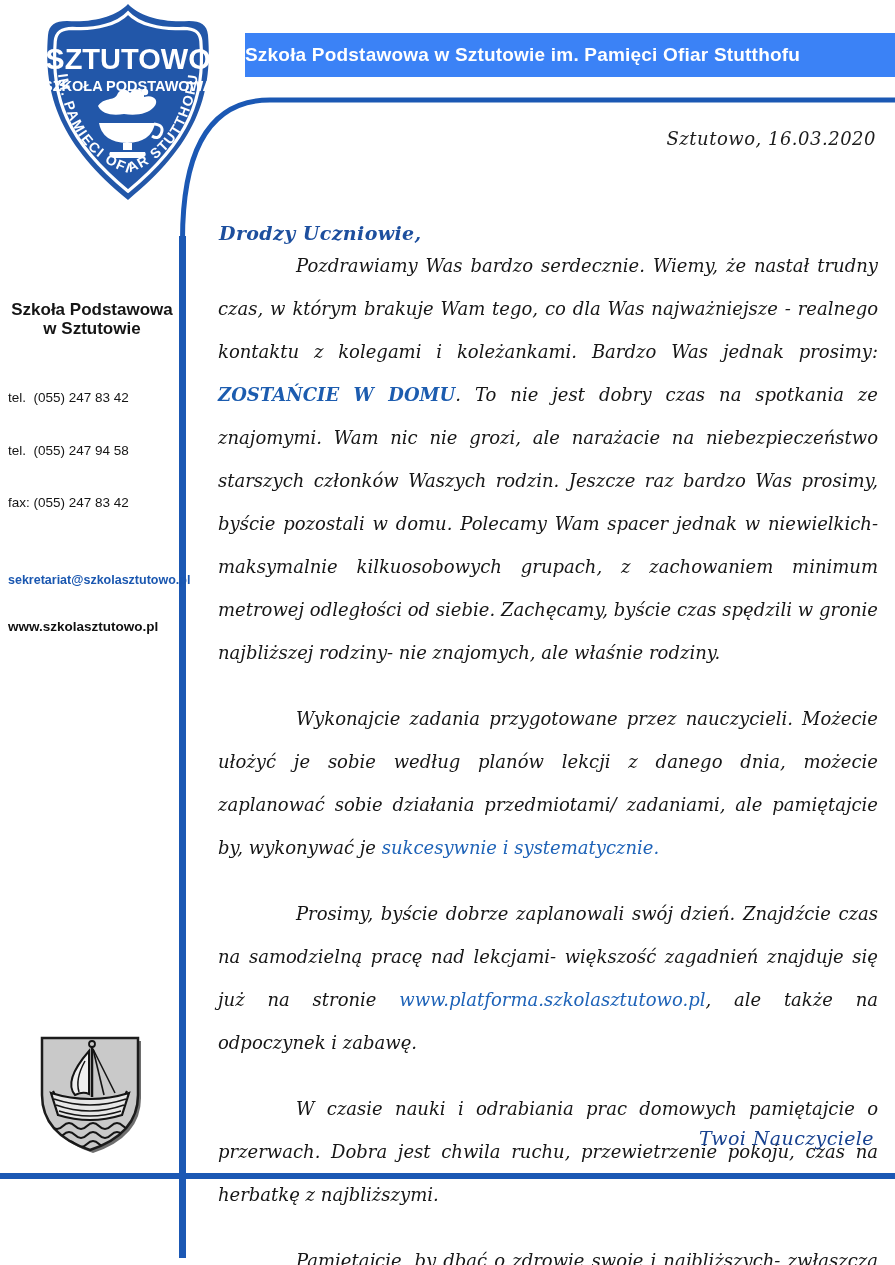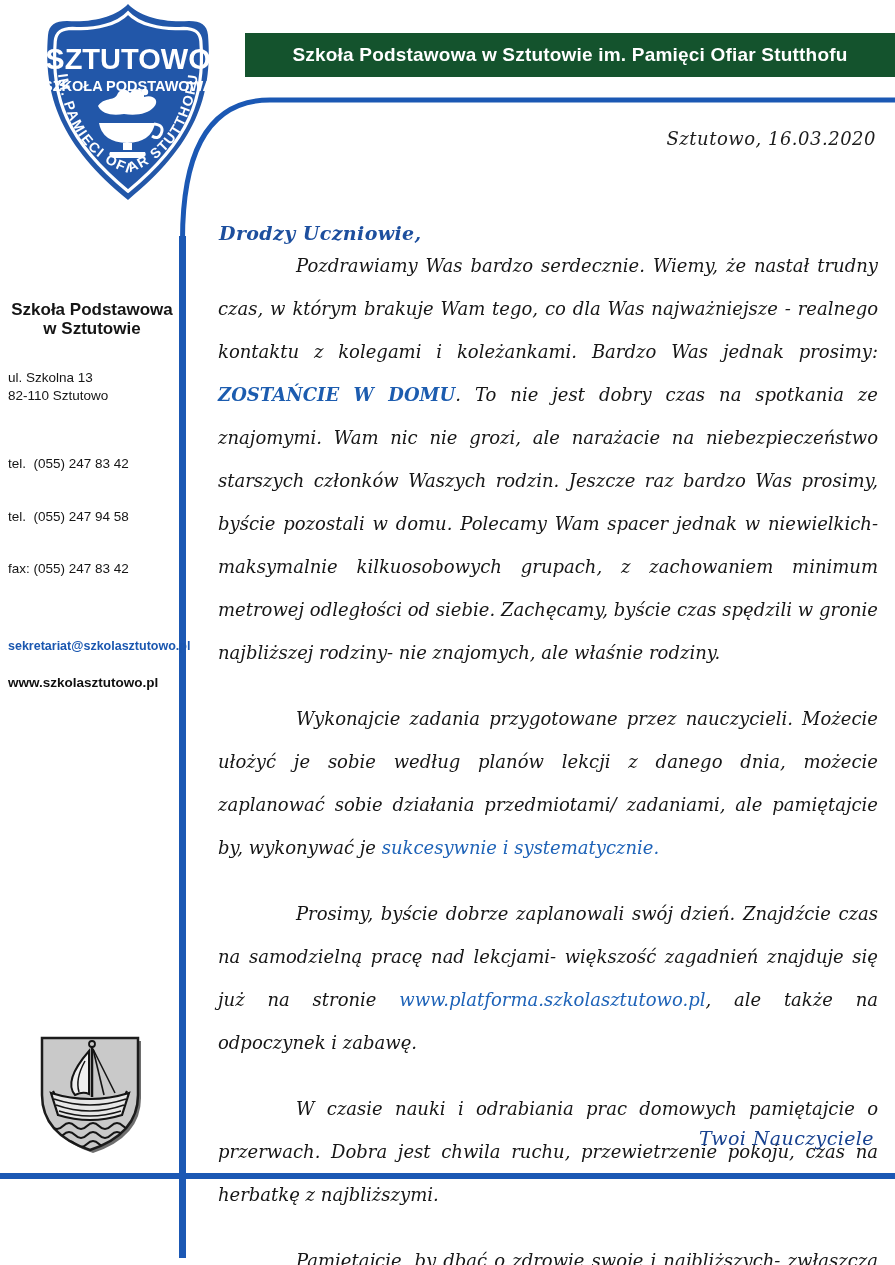--- a/index.html
+++ b/index.html
@@ -5,22 +5,22 @@
   html,body{margin:0;padding:0;}
   body{
     width:895px;height:1265px;position:relative;background:#ffffff;
     font-family:"Liberation Sans", sans-serif;overflow:hidden;
   }
   
   #lines-svg{position:absolute;left:0;top:0;pointer-events:none;}
   
   .banner{
     position:absolute;left:245px;top:33px;width:650px;height:44px;
-    background:#14532d;color:#ffffff;font-weight:bold;font-size:19px;
-    display:flex;align-items:center;justify-content:center;letter-spacing:.2px;
+    background:#3b82f6;color:#ffffff;font-weight:bold;font-size:19px;
+    display:flex;align-items:center;letter-spacing:.2px;
     white-space:nowrap;
   }
   
   .date{
     position:absolute;left:218px;top:128px;width:658px;text-align:right;
     font-family:"DejaVu Serif", serif;font-style:italic;font-size:18px;
     color:#1c1c1c;letter-spacing:.5px;
   }
   
   .salutation{
@@ -43,21 +43,21 @@
     position:absolute;left:218px;top:1127px;width:656px;text-align:right;
     font-family:"DejaVu Serif", serif;font-style:italic;font-weight:normal;
     font-size:19px;color:#17418f;letter-spacing:.4px;
   }
   
   .sidebar{position:absolute;left:8px;top:300px;width:168px;color:#151515;}
   .sb-name{font-weight:bold;font-size:17px;line-height:19px;text-align:center;}
   .sb-address{margin-top:31px;font-size:13.5px;line-height:17.5px;}
   .sb-phones{margin-top:16px;font-size:13.5px;line-height:17.5px;white-space:pre;}
   .sb-email{margin-top:26px;font-weight:bold;font-size:12.5px;color:#1a57b0;}
-  .sb-www{margin-top:22px;font-weight:bold;font-size:13.5px;color:#101010;}
+  .sb-www{margin-top:32px;font-weight:bold;font-size:13.5px;color:#101010;}
   
   #school-logo{position:absolute;left:24px;top:2px;}
   #village-crest{position:absolute;left:35px;top:1031px;}
 </style>
 </head>
 <body>
 
 <svg id="lines-svg" width="895" height="1265" viewBox="0 0 895 1265">
   <path d="M 895 100 L 270 100 Q 182.5 100 182.5 240" fill="none" stroke="#1b58b4" stroke-width="5"></path>
   <path d="M 182.5 236 L 182.5 1258" fill="none" stroke="#1b58b4" stroke-width="7"></path>
@@ -88,24 +88,20 @@
 <div class="banner">
   <span>Szkoła Podstawowa w Sztutowie  im. Pamięci Ofiar Stutthofu</span>
 </div>
 
 <div class="date">Sztutowo, 16.03.2020</div>
 
 <div class="sidebar">
   <div class="sb-name">
     <div>Szkoła Podstawowa</div>
     <div>w Sztutowie</div>
-  </div>
-  <div class="sb-address">
-    <div>ul. Szkolna 13</div>
-    <div>82-110 Sztutowo</div>
   </div>
   <div class="sb-phones">
     <div>tel.  (055) 247 83 42</div>
     <div>tel.  (055) 247 94 58</div>
     <div>fax: (055) 247 83 42</div>
   </div>
   <div class="sb-email">sekretariat@szkolasztutowo.pl</div>
   <div class="sb-www">www.szkolasztutowo.pl</div>
 </div>
 

